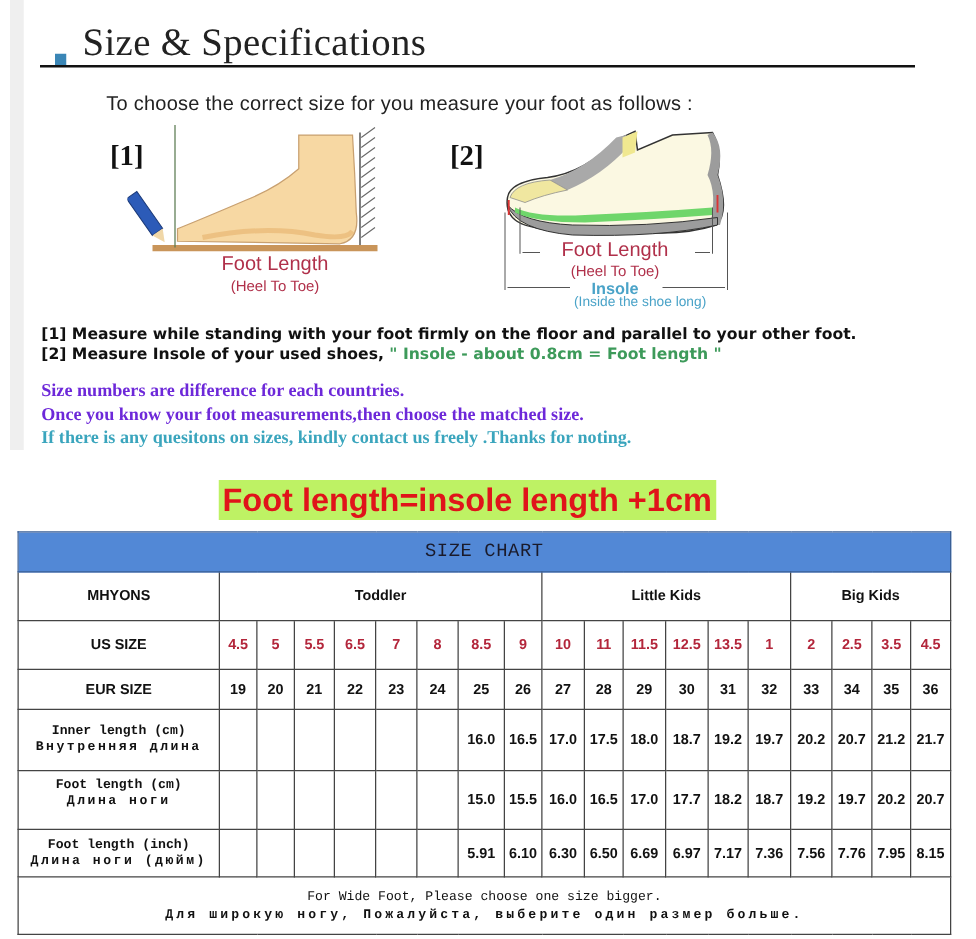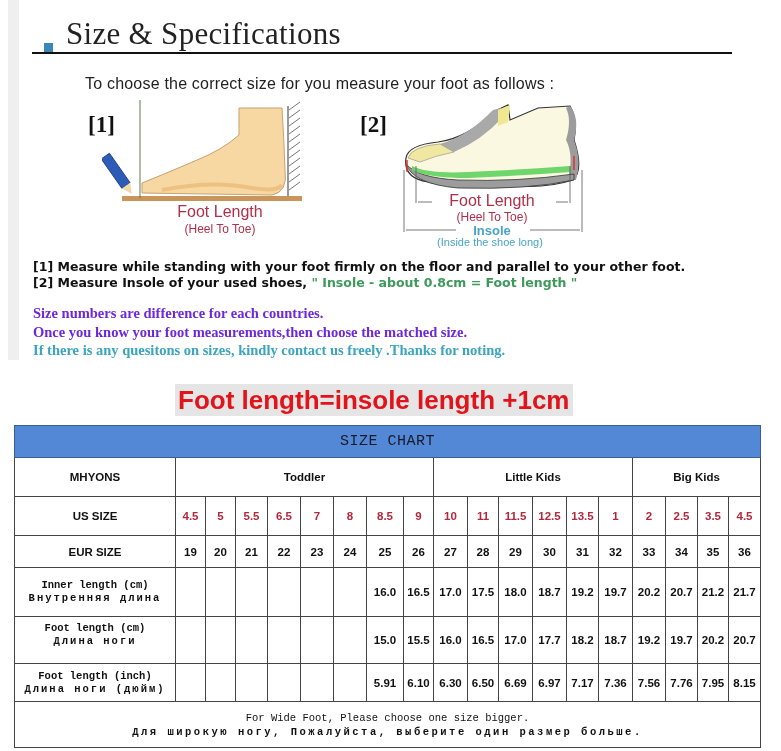--- a/index.html
+++ b/index.html
@@ -14,30 +14,30 @@
   .title-text { font-family: "Liberation Serif", "DejaVu Serif", serif; font-size: 31px; color: #222; letter-spacing: 0.3px; }
   .title-rule { position: absolute; left: 32px; top: 52px; width: 700px; height: 1.5px; background: #111; }
 
   .intro { position: absolute; left: 85px; top: 75px; font-size: 16px; color: #222; letter-spacing: 0.2px; }
 
   .fig-label { position: absolute; font-family: "Liberation Serif", serif; font-weight: bold; font-size: 23px; color: #111; }
 
   .caption-red { position: absolute; font-size: 16px; color: #b0304a; text-align: center; }
   .caption-small { position: absolute; font-size: 12px; color: #b0304a; text-align: center; }
   .caption-blue { position: absolute; font-size: 13px; font-weight: bold; color: #4aa3c8; text-align: center; }
-  .caption-blue-small { position: absolute; font-size: 11px; color: #4aa3c8; text-align: center; }
+  .caption-blue-small { position: absolute; font-size: 11px; color: #4aa3c8; text-align: right; }
 
   .instr { position: absolute; left: 33px; font-family: "DejaVu Sans", sans-serif; font-weight: bold; font-size: 12.5px; color: #111; white-space: nowrap; }
   .instr .green { color: #3d9a5a; }
   .note { position: absolute; left: 33px; font-family: "Liberation Serif", serif; font-weight: bold; font-size: 14.5px; white-space: nowrap; }
   .note.red { color: #6d28d9; }
   .note.cyan { color: #3aa5bd; }
 
   
-  .banner { position: absolute; left: 175px; top: 384px; height: 32px; background: #e5e5e5; padding: 0 3px;
+  .banner { position: absolute; left: 175px; top: 384px; height: 32px; background: #bef264; padding: 0 3px;
             font-family: "Liberation Sans", sans-serif; font-weight: bold; font-size: 26px; color: #e0141a; line-height: 32px; }
 
   
   .size-table { position: absolute; left: 14px; top: 425px; border-collapse: collapse; table-layout: fixed; }
   .size-table td { border: 1px solid #444; text-align: center; vertical-align: middle; font-family: "Liberation Sans", sans-serif; font-weight: bold; font-size: 11.5px; color: #111; padding: 0; }
   .size-table .chart-title { background: #5288d6; font-family: "Liberation Mono", "DejaVu Sans Mono", monospace; font-weight: normal; font-size: 15px; color: #1a1a2a; letter-spacing: 0.5px; border-color: #3a5f95; }
   .size-table .us { color: #b3263b; margin-left: 31px; }
   .size-table .row-label { font-family: "Liberation Mono", "DejaVu Sans Mono", monospace; font-size: 10.5px; line-height: 13px; font-weight: bold; }
   .size-table .row-label .ru { letter-spacing: 2px; }
   .size-table .footer-cell { font-family: "Liberation Mono", "DejaVu Sans Mono", monospace; font-weight: normal; font-size: 10.5px; line-height: 14px; }

